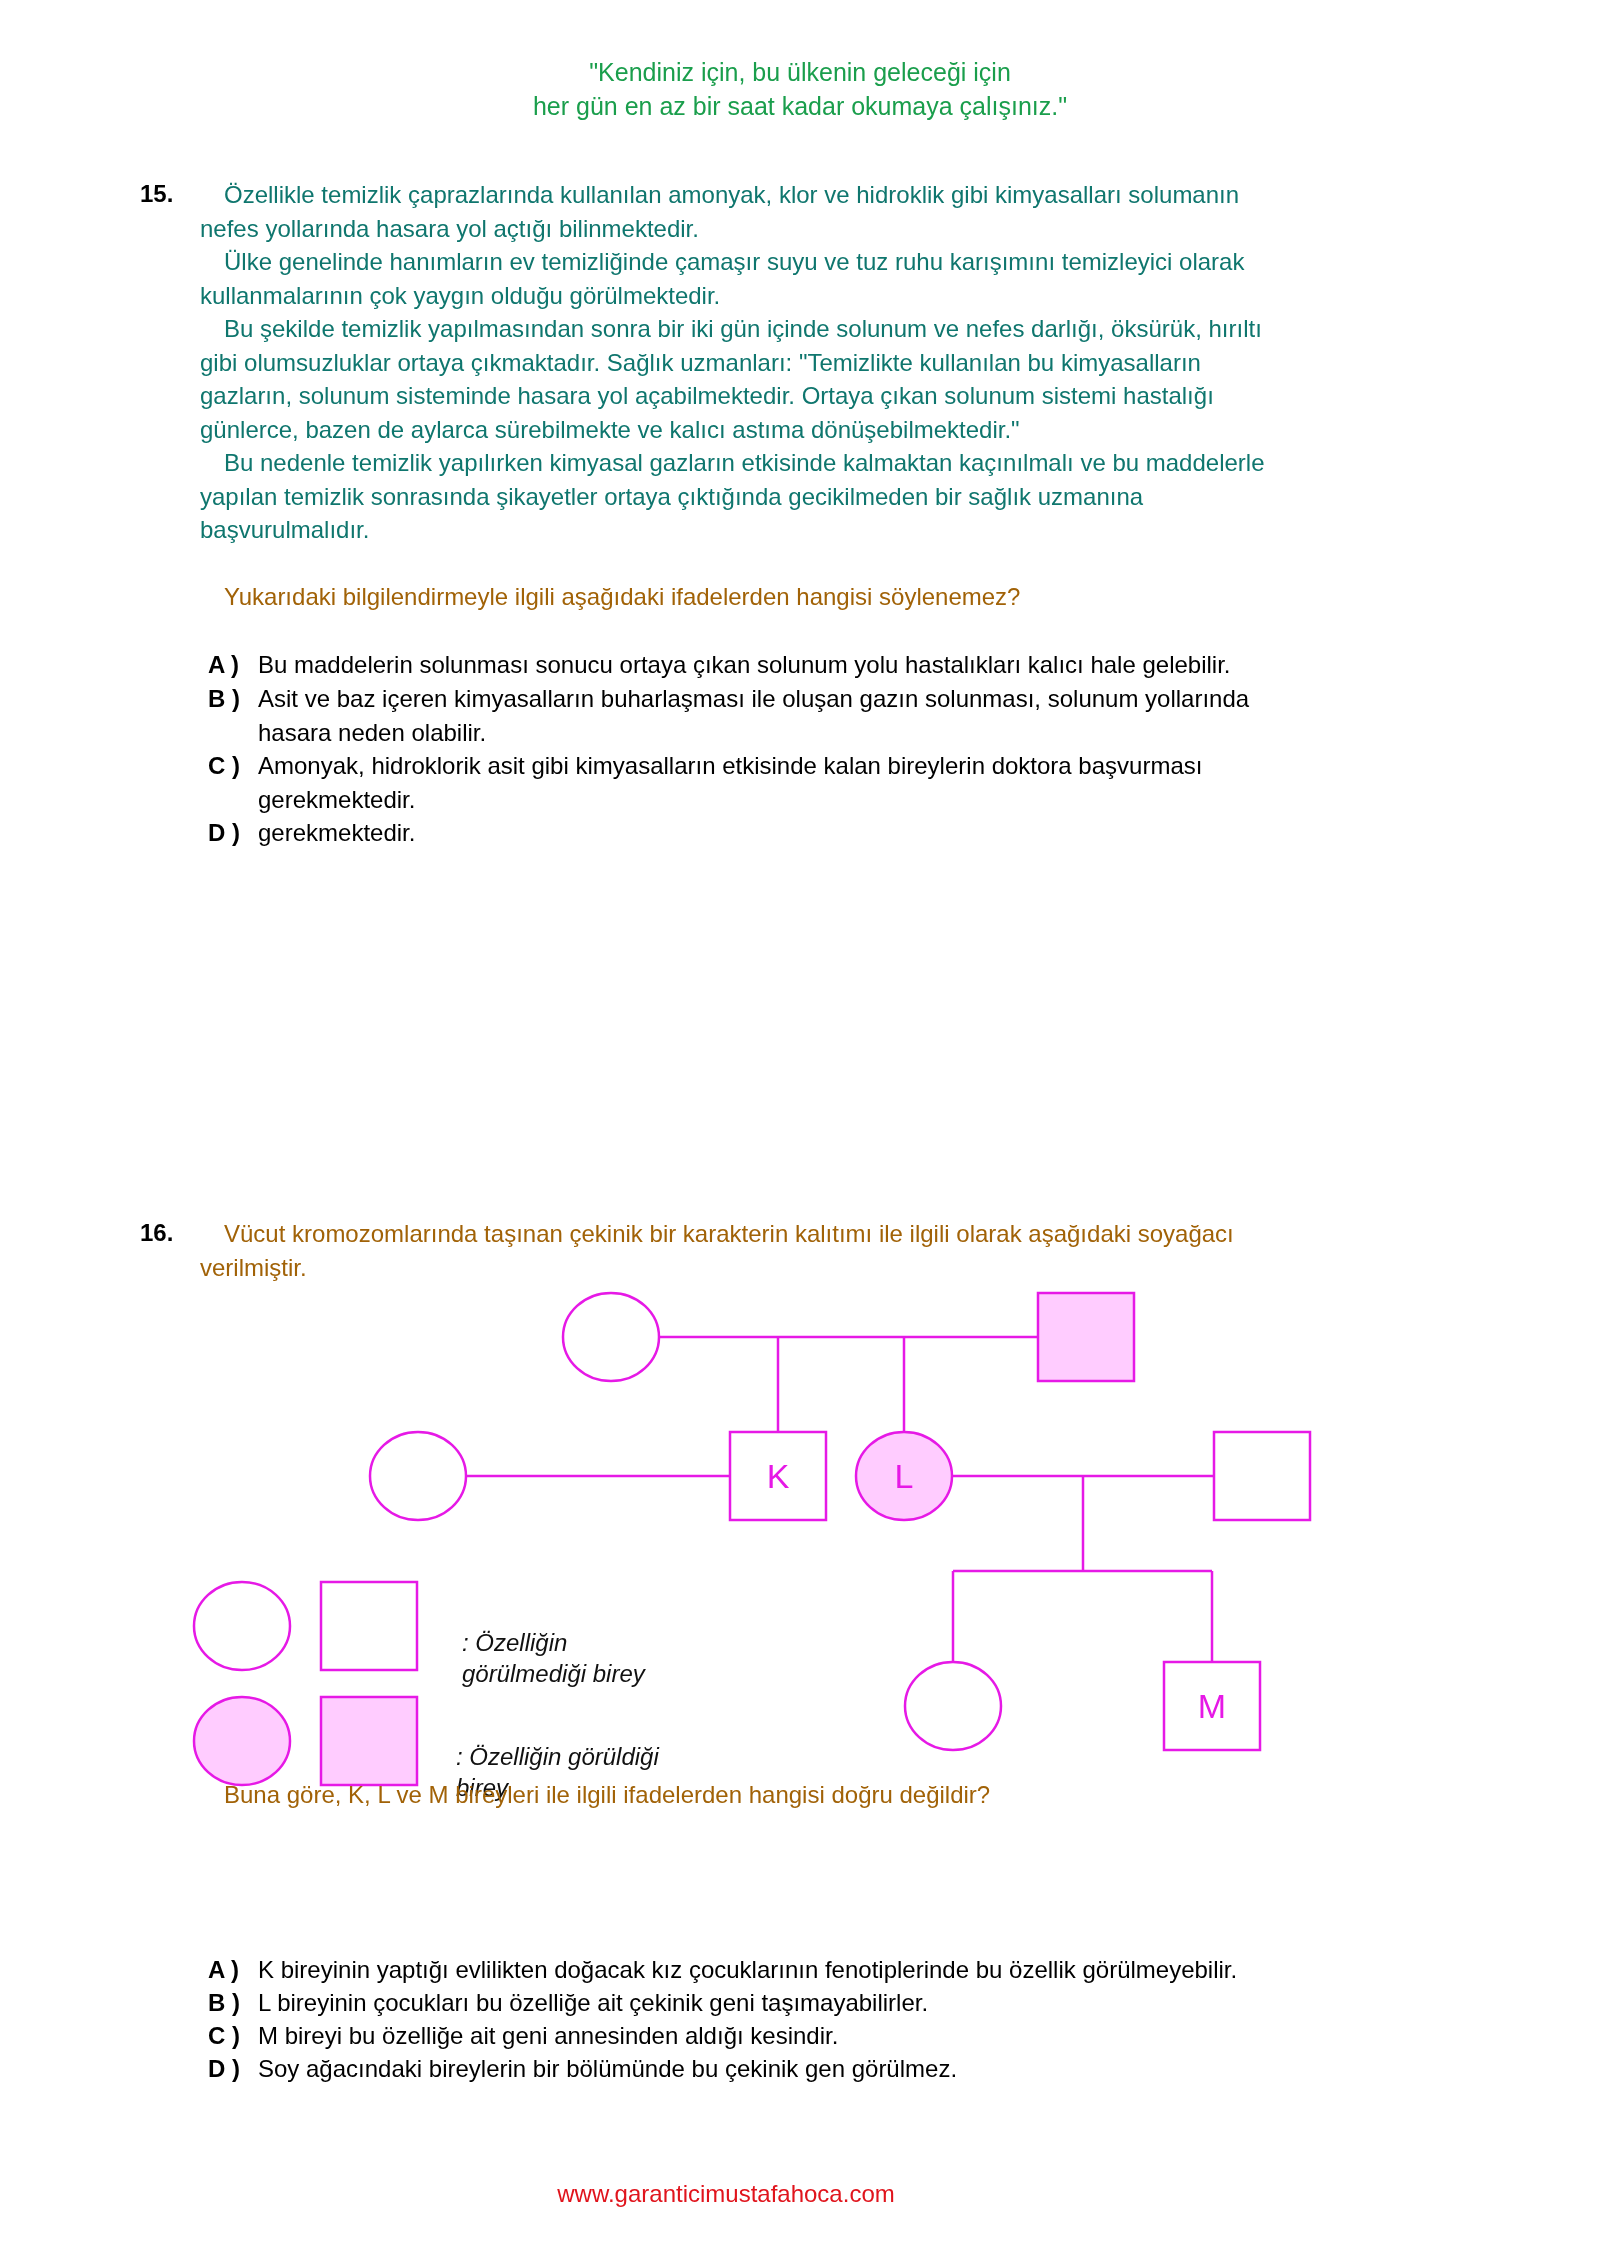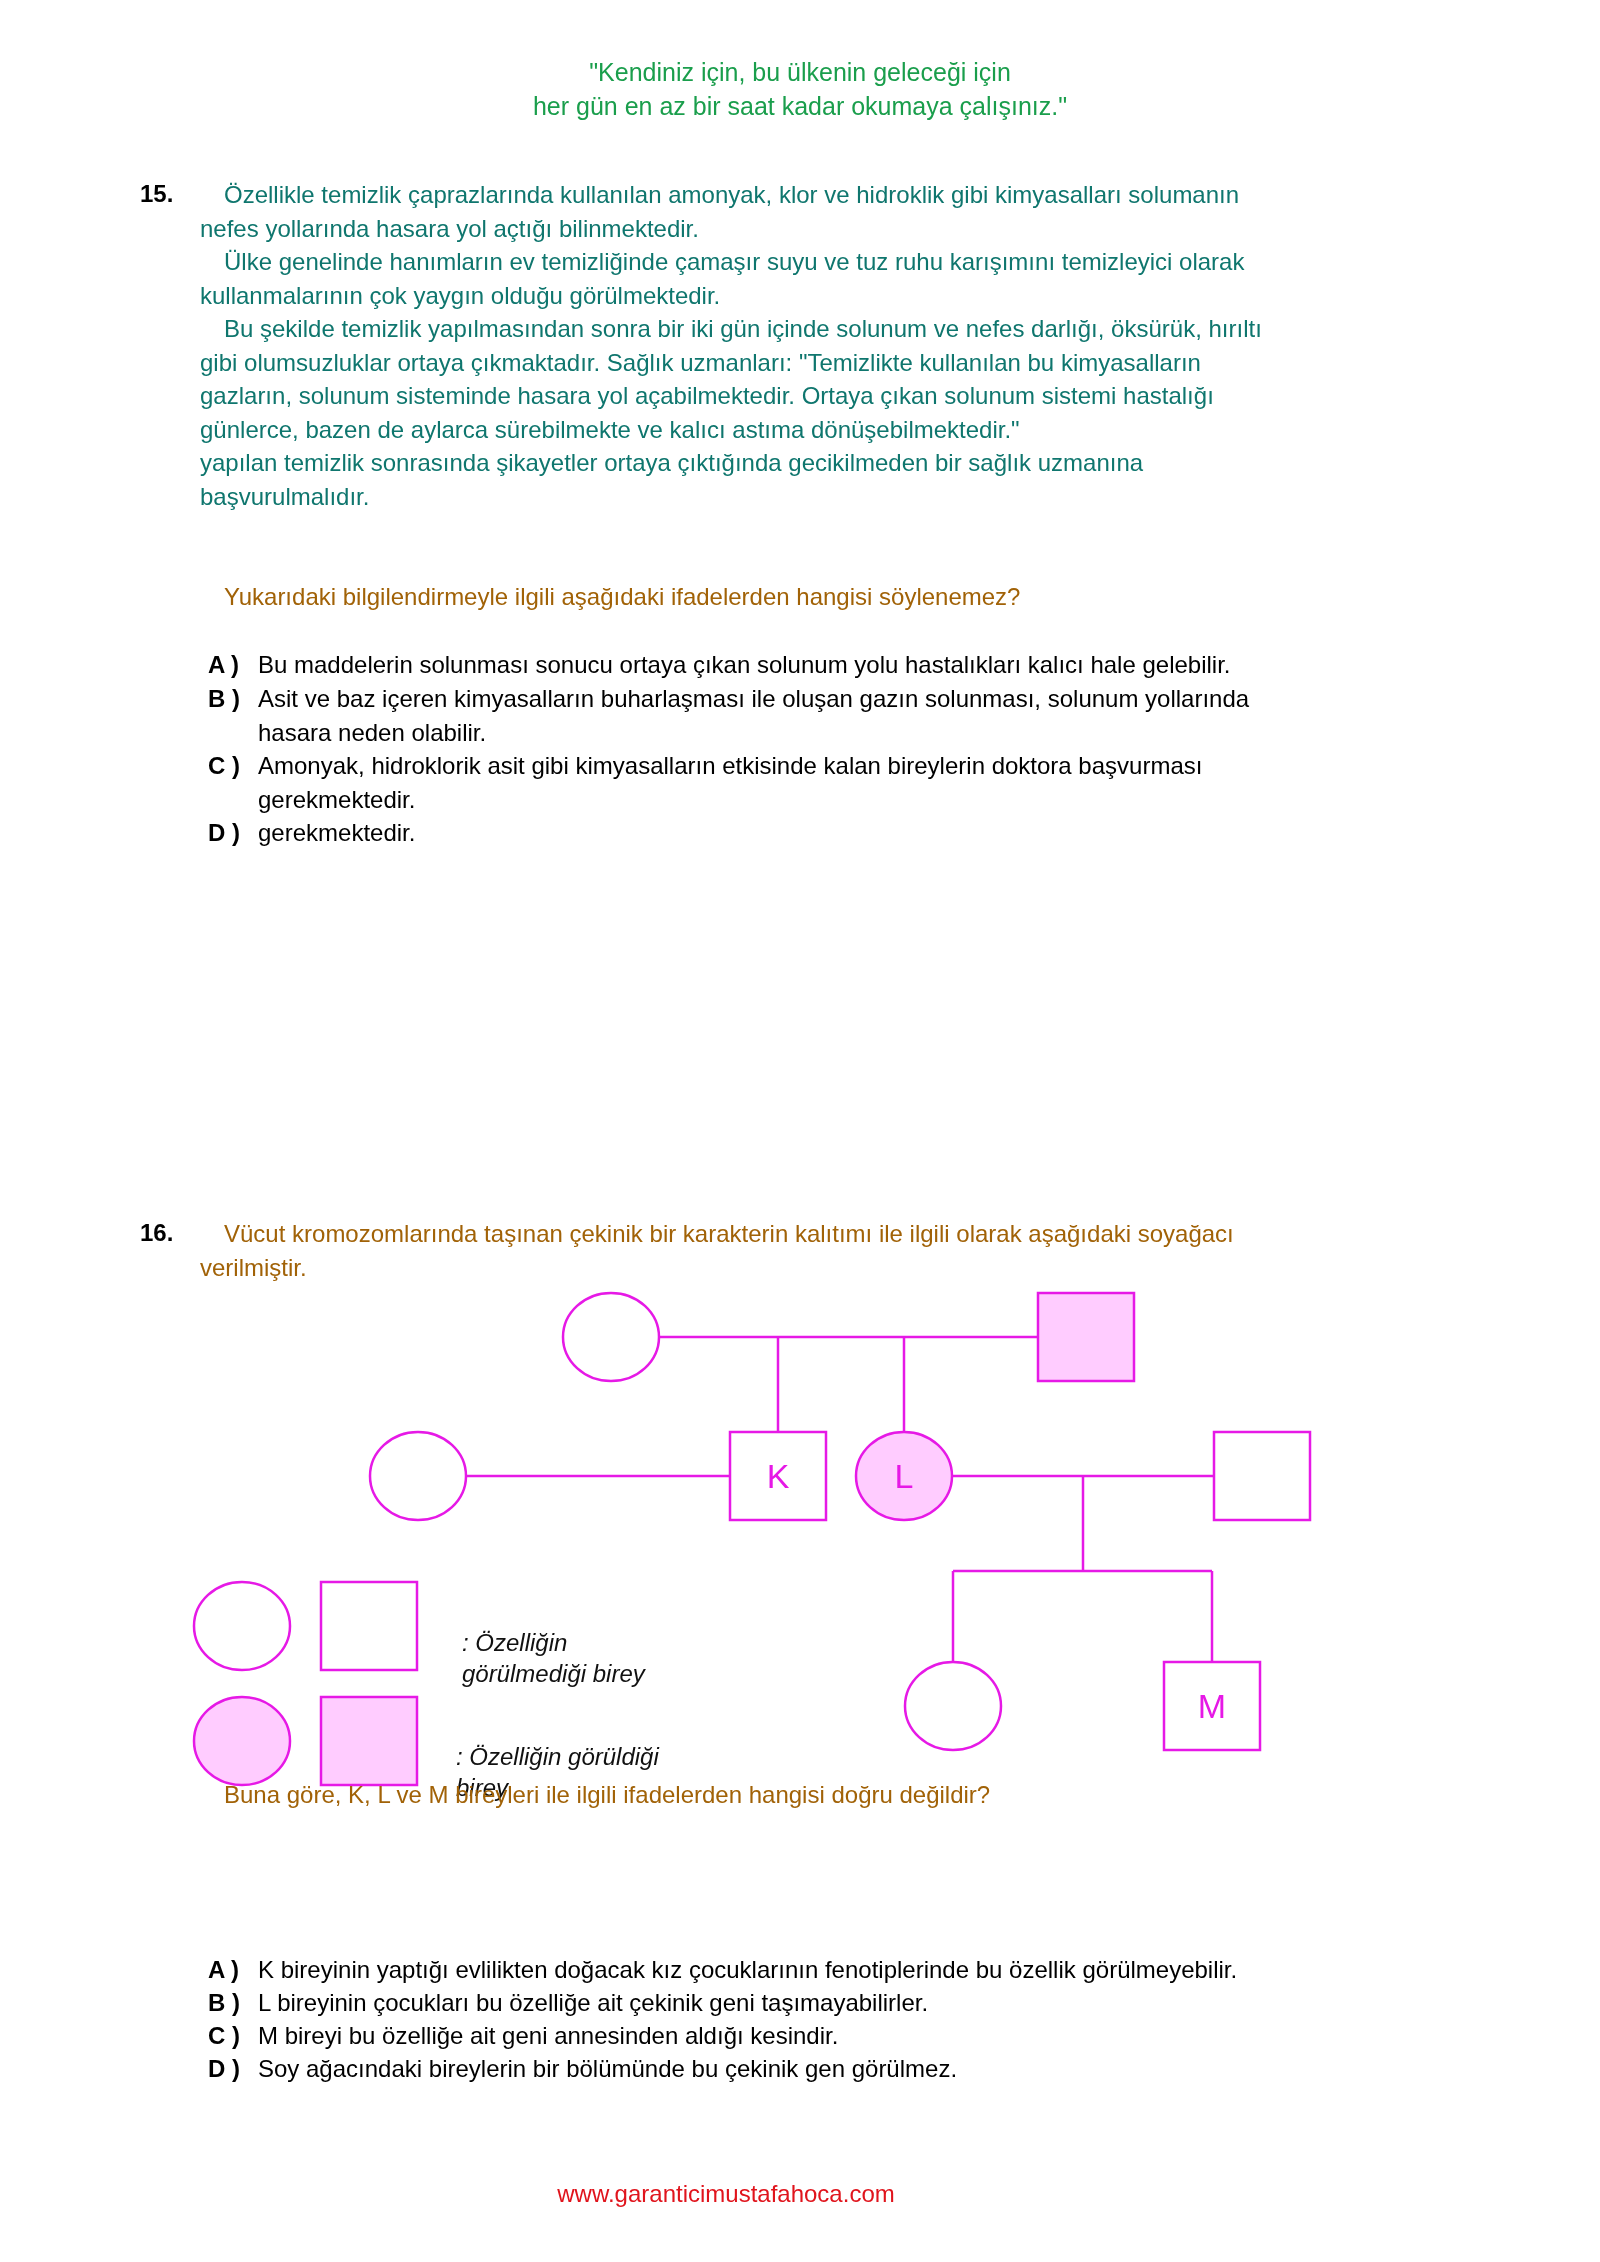--- a/index.html
+++ b/index.html
@@ -28,20 +28,21 @@
 <div class="abs qnum" style="left:140px; top:180px;">15.</div>
 <div class="abs p15" style="left:200px; top:178px; width:1200px;">
   <div style="margin-left:24px">Özellikle temizlik çaprazlarında kullanılan amonyak, klor ve hidroklik gibi kimyasalları solumanın</div>
   <div>nefes yollarında hasara yol açtığı bilinmektedir.</div>
   <div style="margin-left:24px">Ülke genelinde hanımların ev temizliğinde çamaşır suyu ve tuz ruhu karışımını temizleyici olarak</div>
   <div>kullanmalarının çok yaygın olduğu görülmektedir.</div>
   <div style="margin-left:24px">Bu şekilde temizlik yapılmasından sonra bir iki gün içinde solunum ve nefes darlığı, öksürük, hırıltı</div>
   <div>gibi olumsuzluklar ortaya çıkmaktadır. Sağlık uzmanları: "Temizlikte kullanılan bu kimyasalların</div>
   <div>gazların, solunum sisteminde hasara yol açabilmektedir. Ortaya çıkan solunum sistemi hastalığı</div>
   <div>günlerce, bazen de aylarca sürebilmekte ve kalıcı astıma dönüşebilmektedir."</div>
+  <div style="margin-left:24px">Bu nedenle temizlik yapılırken kimyasal gazların etkisinde kalmaktan kaçınılmalı ve bu maddelerle</div>
   <div>yapılan temizlik sonrasında şikayetler ortaya çıktığında gecikilmeden bir sağlık uzmanına</div>
   <div>başvurulmalıdır.</div>
 </div>
 
 <div class="abs black" style="left:224px; top:580px;">Yukarıdaki bilgilendirmeyle ilgili aşağıdaki ifadelerden hangisi söylenemez?</div>
 
 <div class="opt" style="top:648px;">
   <span class="lbl">A )</span>
   <div class="txt">
       <div>Bu maddelerin solunması sonucu ortaya çıkan solunum yolu hastalıkları kalıcı hale gelebilir.</div>

